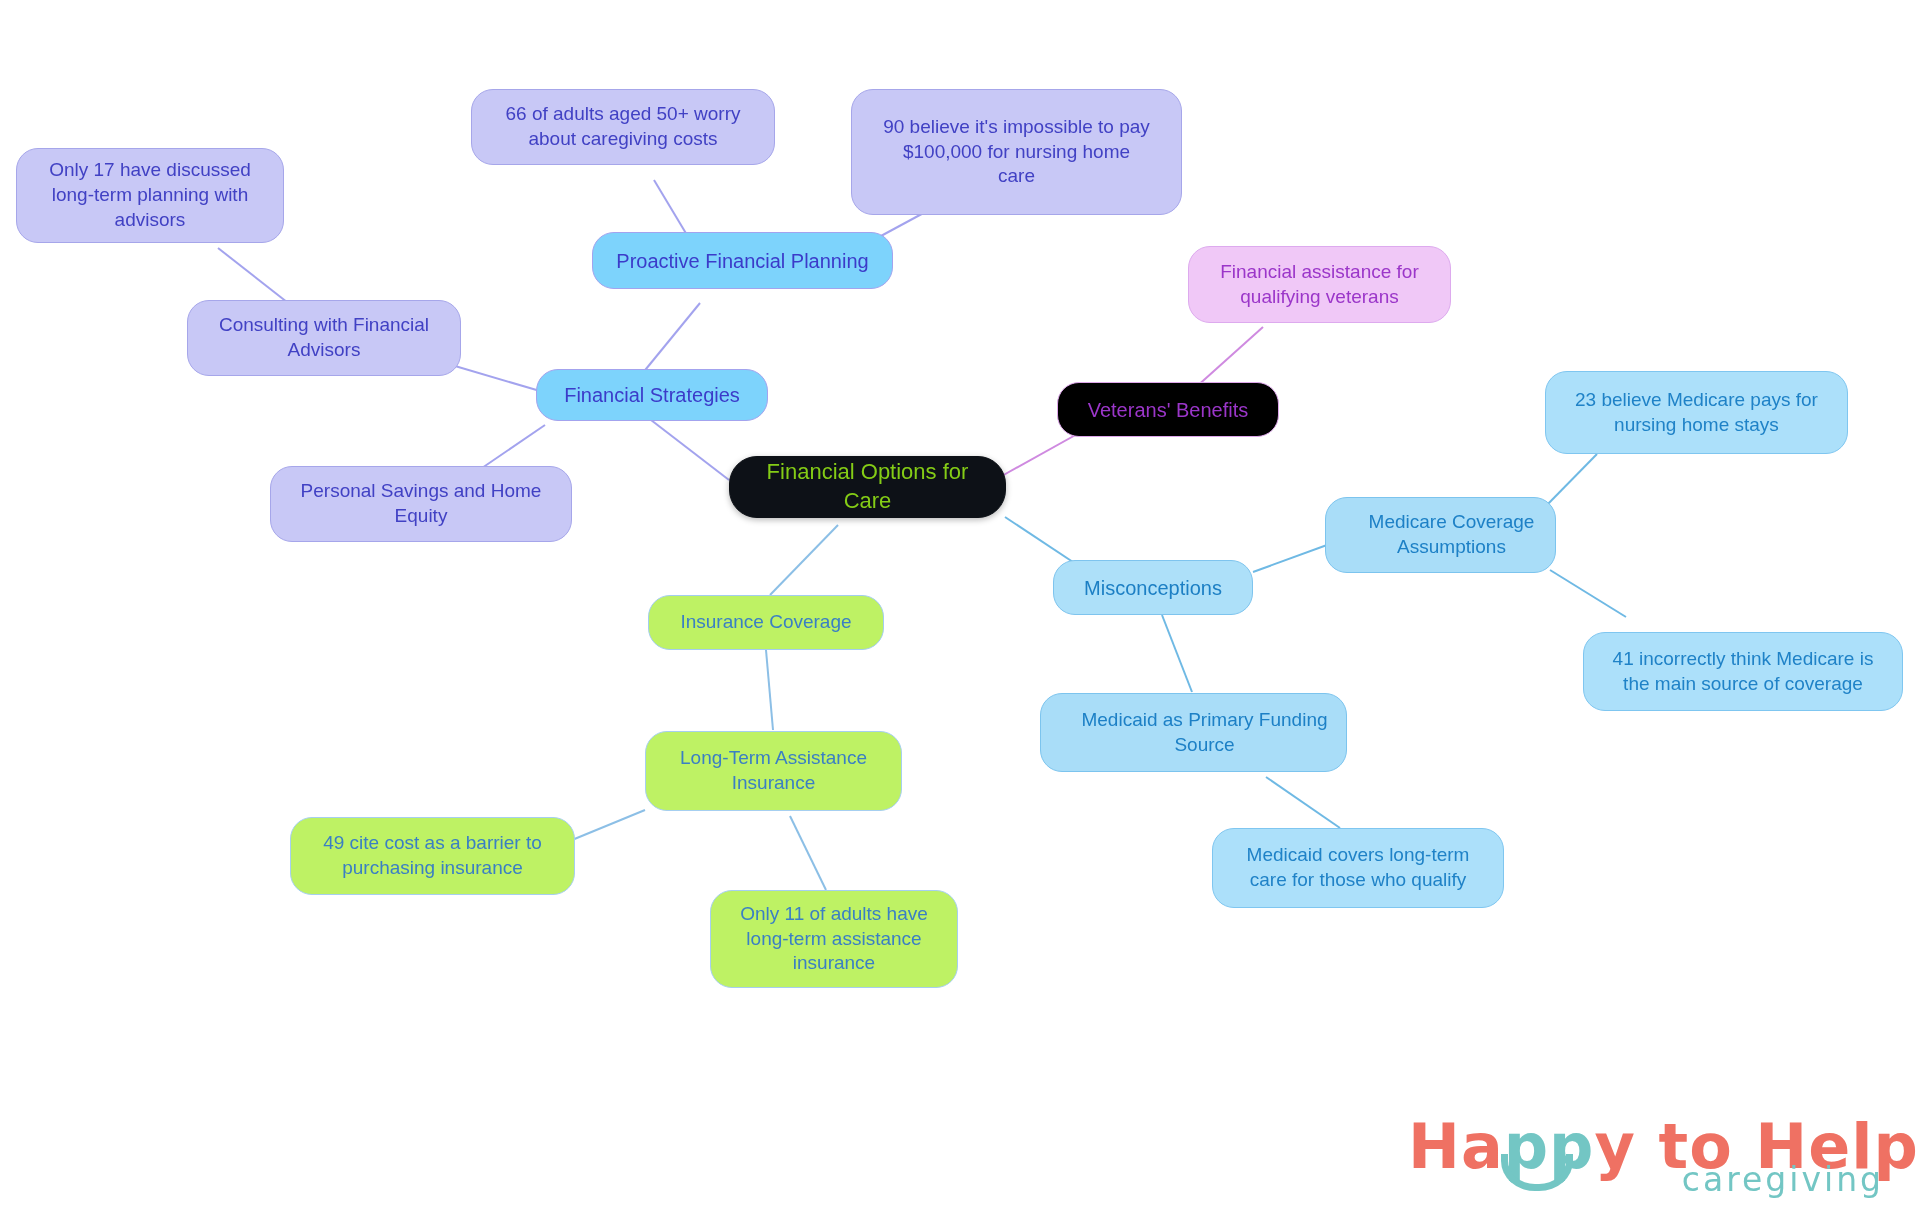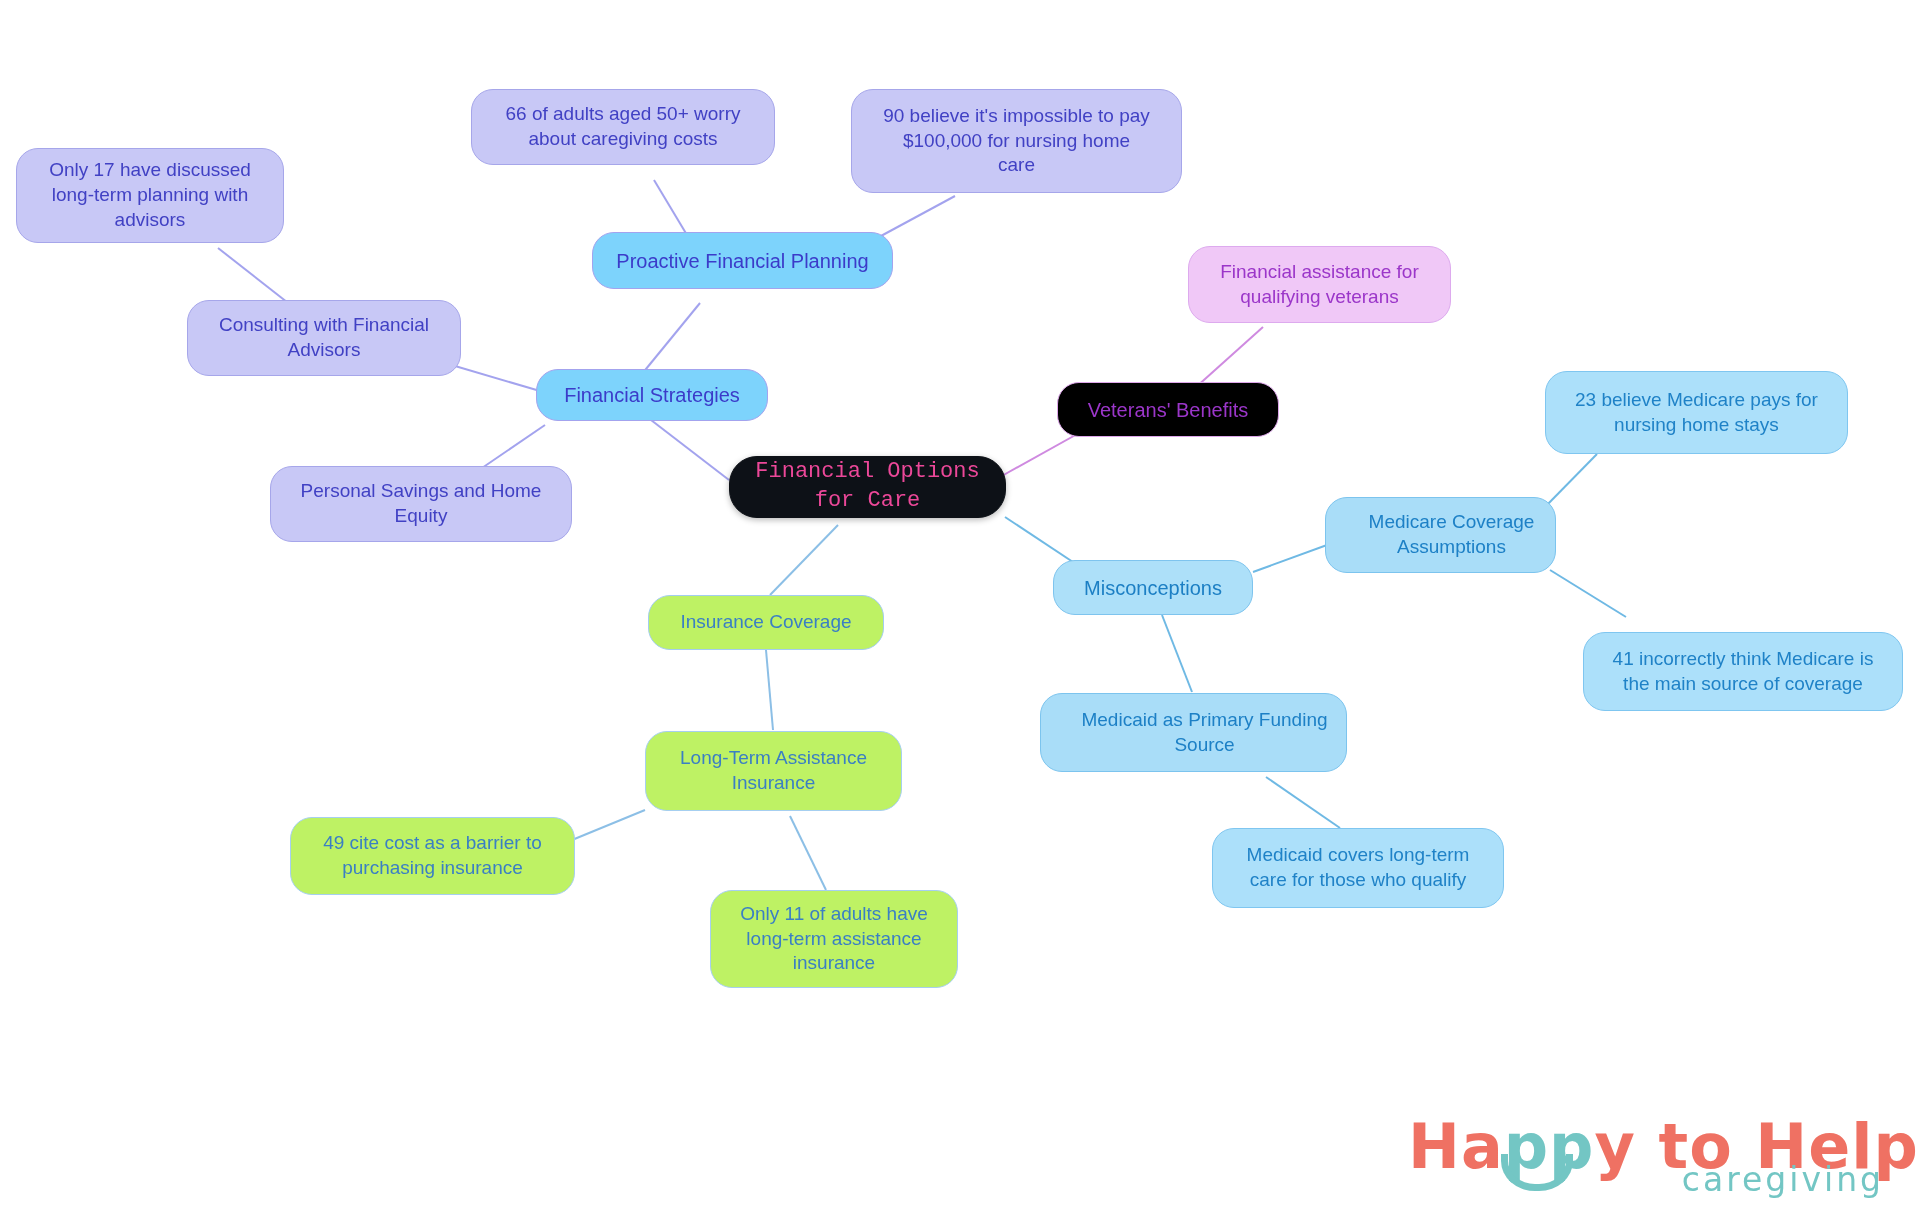--- a/index.html
+++ b/index.html
@@ -36,25 +36,24 @@
     border-radius: 22px;
     border-style: solid;
     border-width: 1px;
     line-height: 1.3;
     padding: 6px 14px;
     white-space: pre-line;
   }
   .node.root {
     background: #0d1117;
     border-color: #0d1117;
-    color: #ec4899;
+    color: #84cc16;
     border-radius: 28px;
     font-size: 22px;
     box-shadow: 0 2px 6px rgba(0,0,0,0.28);
-    font-family: Liberation Mono, monospace;
   }
   .node.purple-branch {
     background: #7dd3fc;
     border-color: #a3a3ee;
     color: #3b3bc9;
     font-size: 20px;
   }
   .node.purple-leaf {
     background: #c8c8f6;
     border-color: #a6a6ea;
@@ -180,21 +179,21 @@
 
   <div class="node root" style="left:729px; top:456px; width:277px; height:62px;">Financial Options for Care</div>
 
   <div class="node purple-branch" style="left:536px; top:369px; width:232px; height:52px;">Financial Strategies</div>
 
   <div class="node purple-branch" style="left:592px; top:232px; width:301px; height:57px;">Proactive Financial Planning</div>
 
   <div class="node purple-leaf" style="left:471px; top:89px; width:304px; height:76px;">66 of adults aged 50+ worry
 about caregiving costs</div>
 
-  <div class="node purple-leaf" style="left:851px; top:89px; width:331px; height:104px;">90 believe it's impossible to pay
+  <div class="node purple-leaf" style="left:851px; top:89px; width:331px; height:126px;">90 believe it's impossible to pay
 $100,000 for nursing home
 care</div>
 
   <div class="node purple-leaf" style="left:187px; top:300px; width:274px; height:76px;">Consulting with Financial
 Advisors</div>
 
   <div class="node purple-leaf" style="left:16px; top:148px; width:268px; height:95px;">Only 17 have discussed
 long-term planning with
 advisors</div>
 

